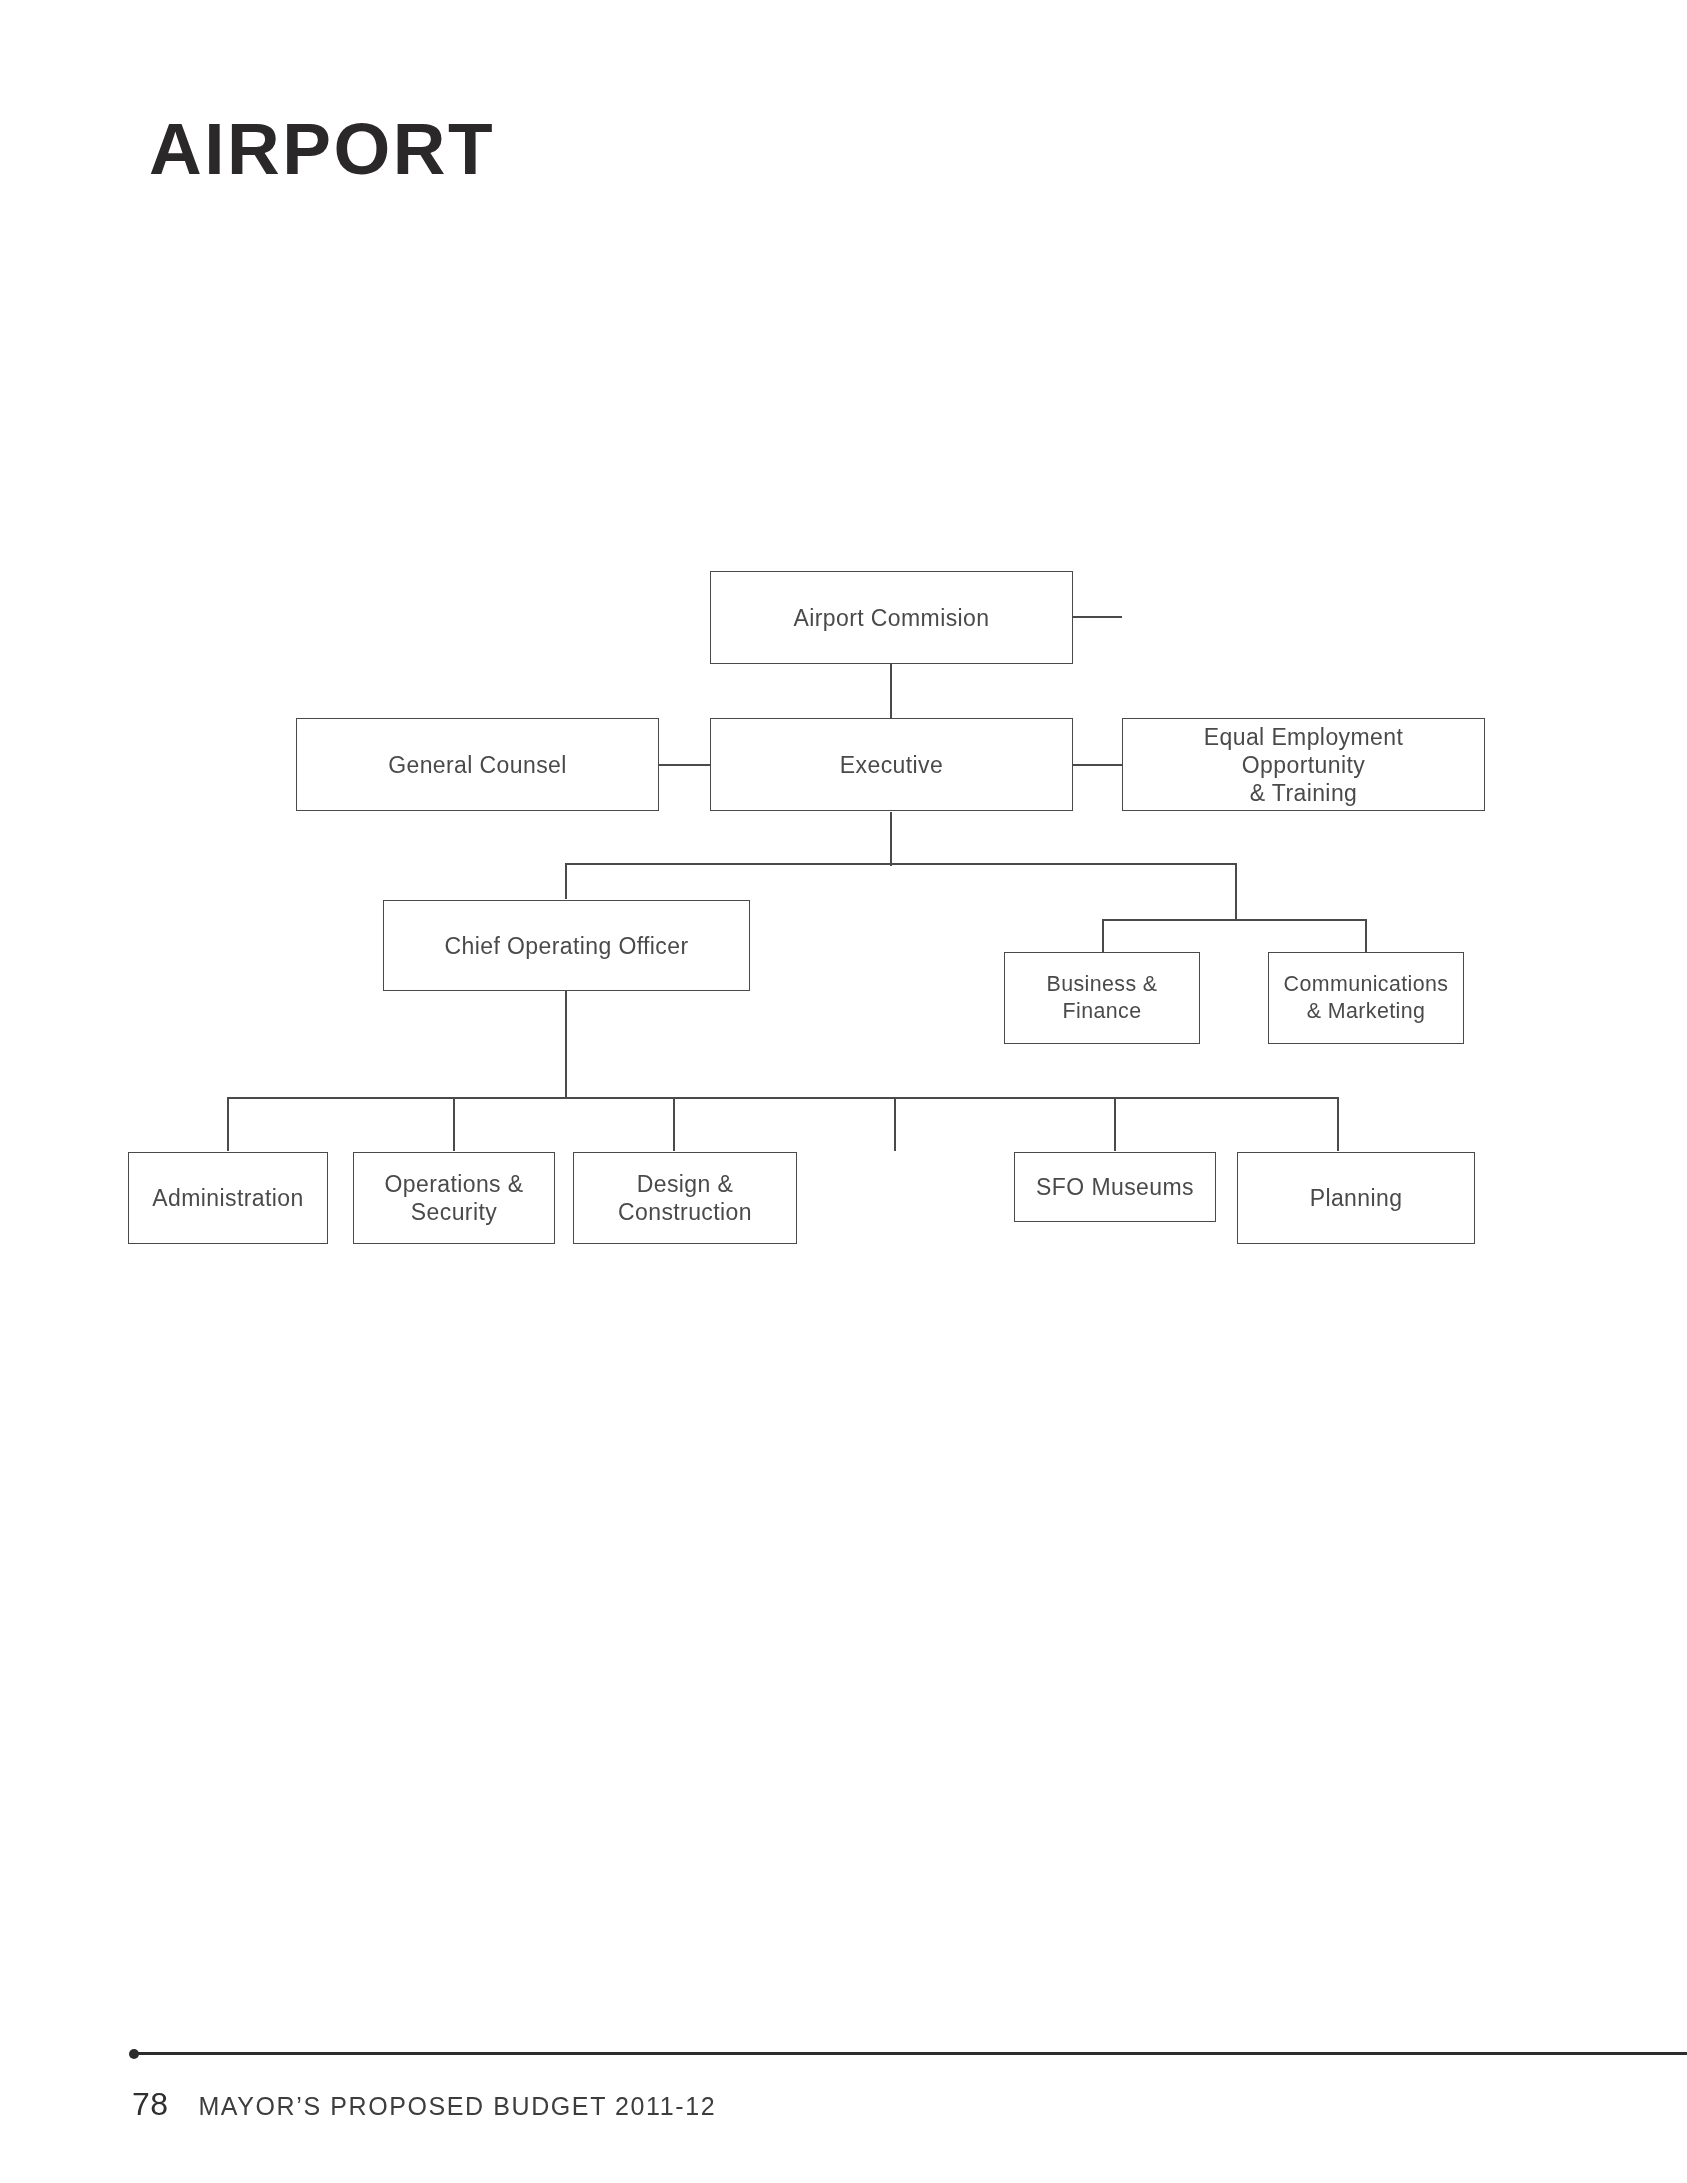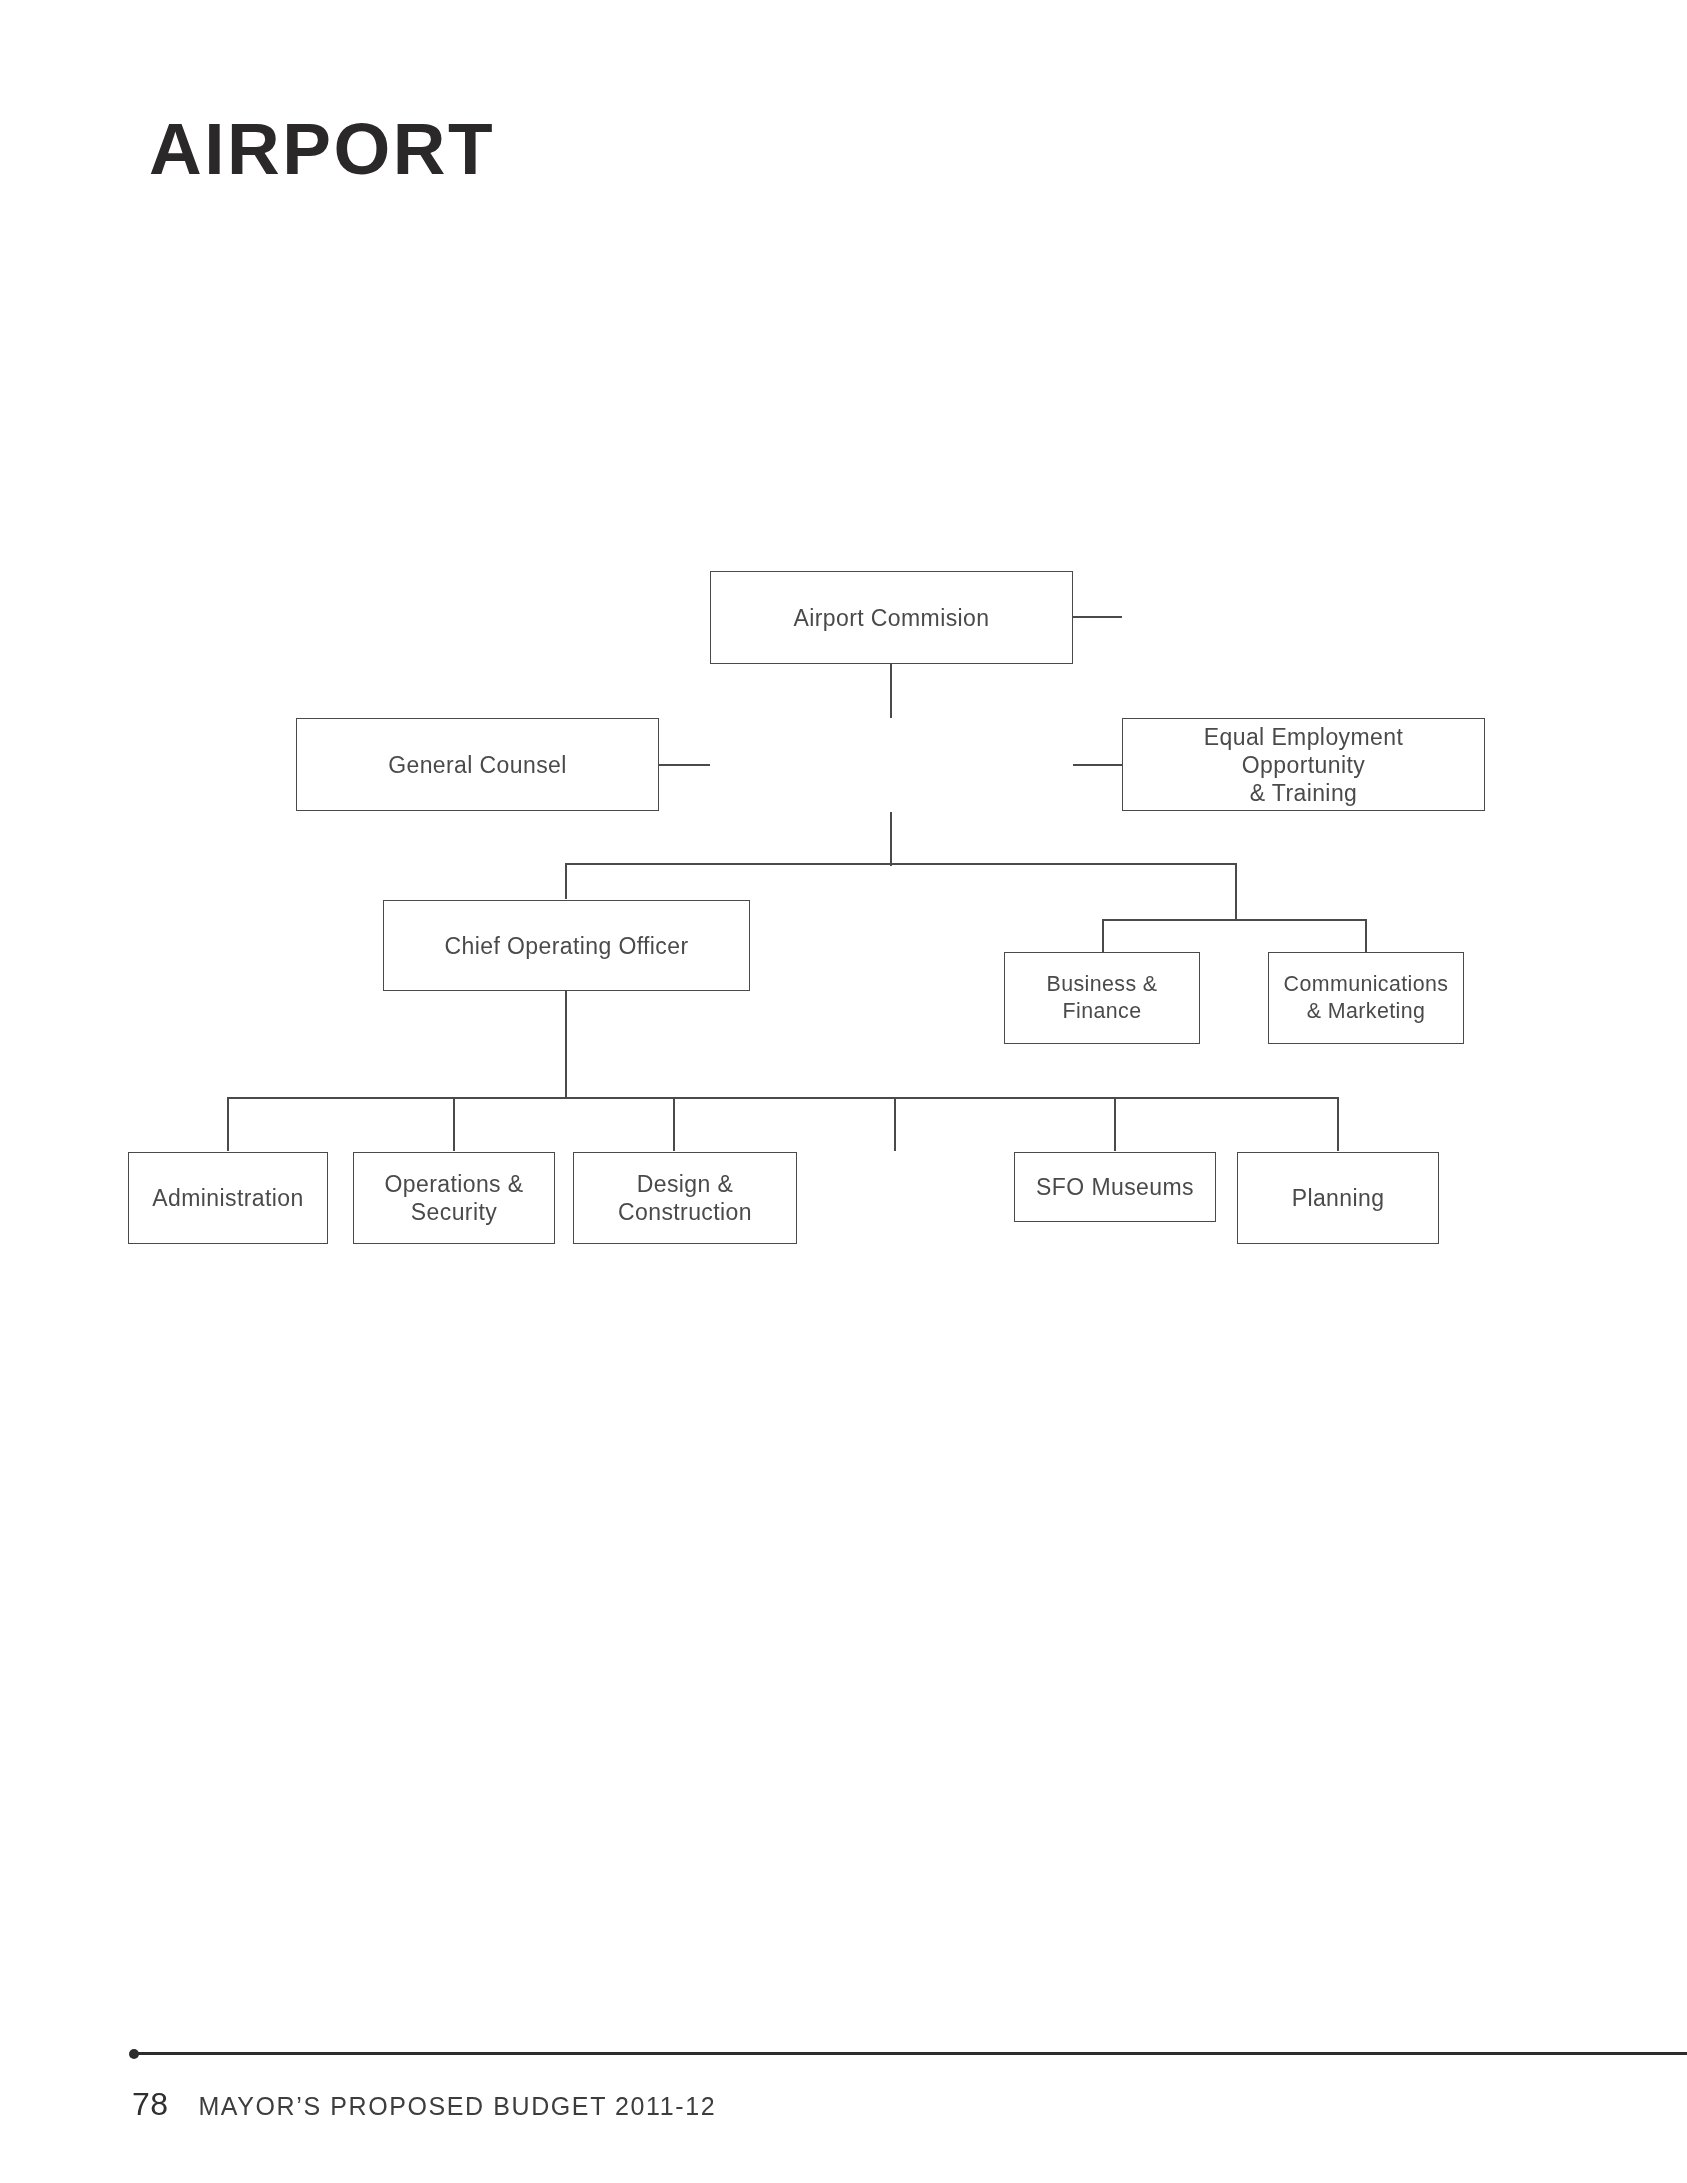--- a/index.html
+++ b/index.html
@@ -114,20 +114,23 @@
     <div class="line" style="left:894px; top:1097px; width:1.6px; height:54px;"></div>
     <div class="line" style="left:1114px; top:1097px; width:1.6px; height:54px;"></div>
     <div class="line" style="left:1337px; top:1097px; width:1.6px; height:54px;"></div>
 
     <div class="node" style="left:710px; top:571px; width:363px; height:93px;">
       <span>Airport Commision</span>
     </div>
     <div class="node" style="left:296px; top:718px; width:363px; height:93px;">
       <span>General Counsel</span>
     </div>
+    <div class="node" style="left:710px; top:718px; width:363px; height:93px;">
+      <span>Executive</span>
+    </div>
     <div class="node" style="left:1122px; top:718px; width:363px; height:93px;">
       <span>Equal Employment
 Opportunity
 &amp; Training</span>
     </div>
     <div class="node" style="left:383px; top:900px; width:367px; height:91px;">
       <span>Chief Operating Officer</span>
     </div>
     <div class="node node--sm" style="left:1004px; top:952px; width:196px; height:92px;">
       <span>Business &amp;
@@ -144,21 +147,21 @@
       <span>Operations &amp;
 Security</span>
     </div>
     <div class="node" style="left:573px; top:1152px; width:224px; height:92px;">
       <span>Design &amp;
 Construction</span>
     </div>
     <div class="node" style="left:1014px; top:1152px; width:202px; height:70px;">
       <span>SFO Museums</span>
     </div>
-    <div class="node" style="left:1237px; top:1152px; width:202px; height:92px;">
+    <div class="node" style="left:1237px; top:1152px; width:238px; height:92px;">
       <span>Planning</span>
     </div>
   </div>
 
   <div class="footer-dot"></div>
   <div class="footer-rule"></div>
   <div class="footer-text">
     <span class="footer-page-number">78</span>
     <span class="footer-label">MAYOR’S PROPOSED BUDGET 2011-12</span>
   </div>

